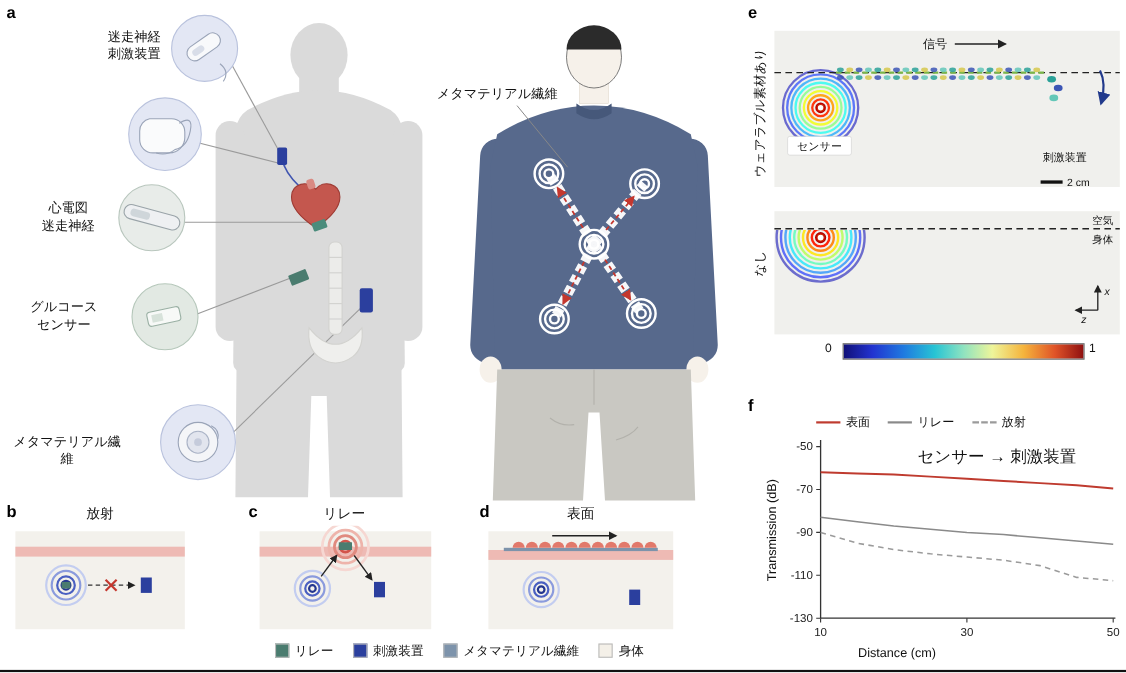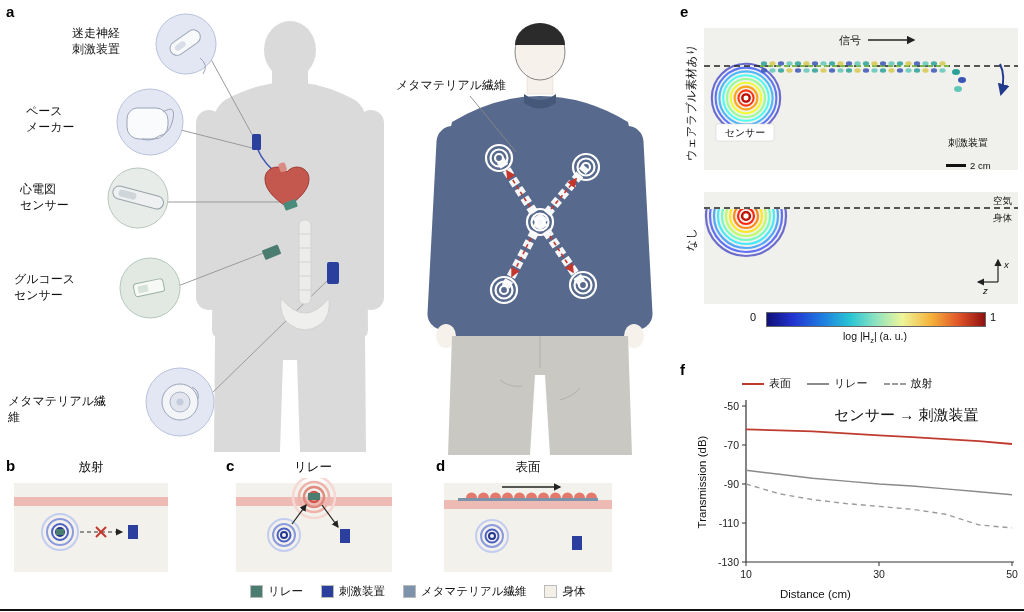--- a/index.html
+++ b/index.html
@@ -1,21 +1,21 @@
 <!DOCTYPE html>
 <html><head>
 <meta charset="utf-8">
 <style>
   html,body{margin:0;padding:0;background:#fff;}
   body{font-family:"Liberation Sans","DejaVu Sans",sans-serif;color:#111;}
   .figure{position:relative;width:1024px;height:612px;background:#fff;overflow:hidden;}
   .abs{position:absolute;}
   svg{font-family:inherit;}
   .plabel{position:absolute;font-weight:bold;font-size:15px;color:#000;line-height:1;}
-  .dev-label{position:absolute;font-size:12px;line-height:1.3;white-space:pre-line;color:#111;}
+  .dev-label{position:absolute;font-size:12px;line-height:1.3;text-align:center;white-space:pre-line;color:#111;}
   .jtitle{position:absolute;font-size:12.5px;text-align:center;color:#111;}
   .vtext{position:absolute;font-size:11.5px;text-align:center;color:#111;transform:rotate(-90deg);white-space:nowrap;}
   .legend-row{position:absolute;left:250px;top:584px;display:flex;gap:18px;align-items:center;font-size:11.5px;}
   .legend-item{display:flex;align-items:center;gap:5px;}
   .swatch{width:11px;height:11px;border:0.5px solid #bbb;display:inline-block;}
   .cbar{position:absolute;left:766px;top:312px;width:218px;height:13px;border:0.5px solid #666;
         background:linear-gradient(90deg,#101078 0%,#2233d0 12%,#1f7ae0 25%,#27c4d4 38%,#8fe3c0 50%,#eef59a 62%,#f5b43c 75%,#e05428 88%,#8f1010 100%);}
   .cbar-tick{position:absolute;font-size:11px;color:#111;}
   .cbar-caption{position:absolute;left:766px;top:330px;width:218px;text-align:center;font-size:10.5px;color:#111;}
   .cbar-caption sub{font-size:7.5px;}
@@ -161,24 +161,22 @@
           <line x1="531" y1="238" x2="512" y2="276" marker-end="url(#arrR)"></line>
           <line x1="550" y1="236" x2="573" y2="272" marker-end="url(#arrR)"></line>
         </g>
       </g>
       <line x1="470" y1="96" x2="516" y2="152" stroke="#888" stroke-width="0.9"></line>
     </g>
   </svg>
 
   <div class="dev-label" style="left:72px;top:26px;width:100px">迷走神経
 刺激装置</div>
-  <div class="dev-label" style="left:26px;top:104px;width:88px">ペース
-メーカー</div>
   <div class="dev-label" style="left:20px;top:182px;width:84px">心電図
-センサー</div>
+迷走神経</div>
   <div class="dev-label" style="left:14px;top:272px;width:88px">グルコース
 センサー</div>
   <div class="dev-label" style="left:8px;top:394px;width:106px">メタマテリアル繊維</div>
   <div class="dev-label" style="left:396px;top:78px;width:112px">メタマテリアル繊維</div>
 
   <div class="plabel" style="left:6px;top:458px">b</div>
   <div class="plabel" style="left:226px;top:458px">c</div>
   <div class="plabel" style="left:436px;top:458px">d</div>
   <div class="jtitle" style="left:51px;top:459px;width:80px">放射</div>
   <div class="jtitle" style="left:273px;top:459px;width:80px">リレー</div>
@@ -394,21 +392,20 @@
         <line x1="298" y1="262" x2="278" y2="262" stroke="#222" stroke-width="1.2" marker-end="url(#arrKe)"></line>
         <text x="304" y="248" font-size="9.5" font-style="italic" fill="#111">x</text>
         <text x="283" y="274" font-size="9.5" font-style="italic" fill="#111">z</text>
       </g>
     </g>
   </svg>
 
   <div class="cbar"></div>
   <div class="cbar-tick" style="left:750px;top:311px">0</div>
   <div class="cbar-tick" style="left:990px;top:311px">1</div>
-  <div class="cbar-caption"><span>log |H</span><sub>z</sub><span>| (a. u.)</span></div>
 
   <div class="plabel" style="left:680px;top:362px">f</div>
 
   <div class="f-legend">
     <div class="f-leg-item">
       <span class="leg-sample" style="border-top-color: rgb(191, 59, 47);"></span>
       <span>表面</span>
     </div>
     <div class="f-leg-item">
       <span class="leg-sample" style="border-top-color: rgb(138, 138, 138);"></span>

